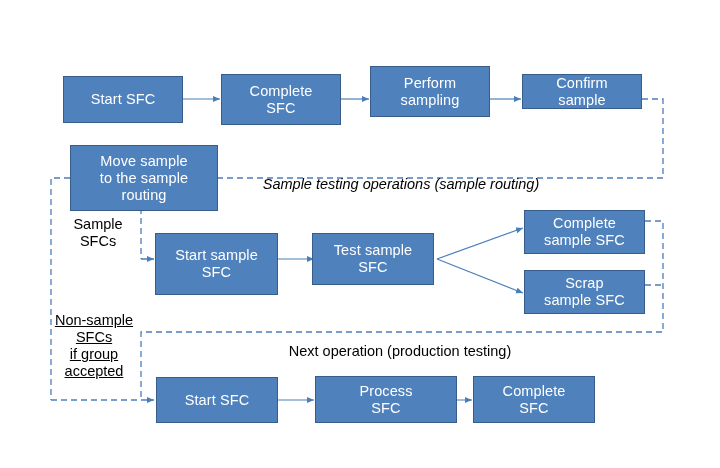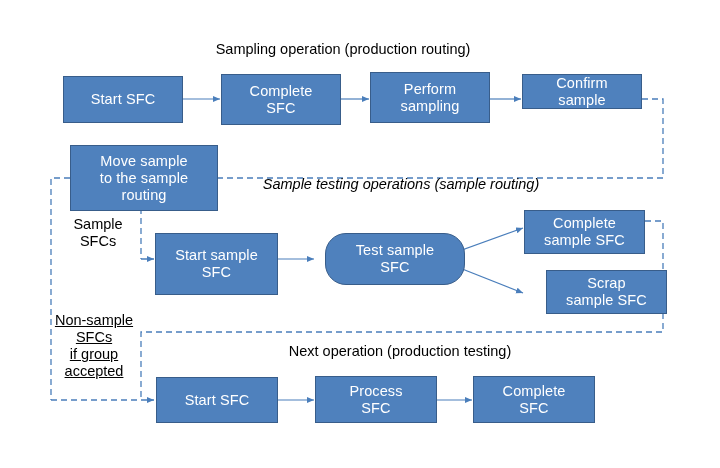--- a/index.html
+++ b/index.html
@@ -99,56 +99,55 @@
     <g stroke="#4A7EBB" stroke-width="1.3" fill="none" stroke-dasharray="6,4">
       <path d="M645,221 L663,221 L663,332 L141,332 L141,400"></path>
       <path d="M645,285 L663,285"></path>
     </g>
 
     <g stroke="#4A7EBB" stroke-width="1.3" fill="none" stroke-dasharray="6,4" marker-end="url(#arrow)">
       <path d="M51,400 L154,400"></path>
     </g>
   </svg>
 
-  <div class="section-title" style="left:103px; top:41px; width:480px;">Sampling operation (production routing)</div>
 
   <div class="section-title" style="left:181px; top:176px; width:440px;font-style:italic;">Sample testing operations (sample routing)</div>
 
   <div class="section-title" style="left:200px; top:343px; width:400px;">Next operation (production testing)</div>
 
   <div class="node" style="left:63px; top:76px; width:120px; height:47px;">Start SFC</div>
 
   <div class="node" style="left:221px; top:74px; width:120px; height:51px;">Complete
 SFC</div>
 
-  <div class="node" style="left:370px; top:72px; width:120px; height:51px;">Perform
+  <div class="node" style="left:370px; top:66px; width:120px; height:51px;">Perform
 sampling</div>
 
   <div class="node" style="left:522px; top:74px; width:120px; height:35px;">Confirm
 sample</div>
 
   <div class="node" style="left:70px; top:145px; width:148px; height:66px;">Move sample
 to the sample
 routing</div>
 
   <div class="node" style="left:155px; top:233px; width:123px; height:62px;">Start sample
 SFC</div>
 
-  <div class="node" style="left:325px; top:233px; width:140px; height:52px;border-radius:21px;">Test sample
+  <div class="node" style="left:312px; top:233px; width:122px; height:52px;">Test sample
 SFC</div>
 
   <div class="node" style="left:524px; top:210px; width:121px; height:44px;">Complete
 sample SFC</div>
 
-  <div class="node" style="left:524px; top:270px; width:121px; height:44px;margin-left:22px;">Scrap
+  <div class="node" style="left:524px; top:270px; width:121px; height:44px;">Scrap
 sample SFC</div>
 
   <div class="node" style="left:156px; top:377px; width:122px; height:46px;">Start SFC</div>
 
-  <div class="node" style="left:315px; top:376px; width:122px; height:47px;">Process
+  <div class="node" style="left:315px; top:376px; width:142px; height:47px;">Process
 SFC</div>
 
   <div class="node" style="left:473px; top:376px; width:122px; height:47px;">Complete
 SFC</div>
 
   <div class="flow-label" style="left:58px; top:216px; width:80px;">Sample
 SFCs</div>
 
   <div class="flow-label" style="left:44px; top:312px; width:100px;text-decoration:underline;">Non-sample
 SFCs

